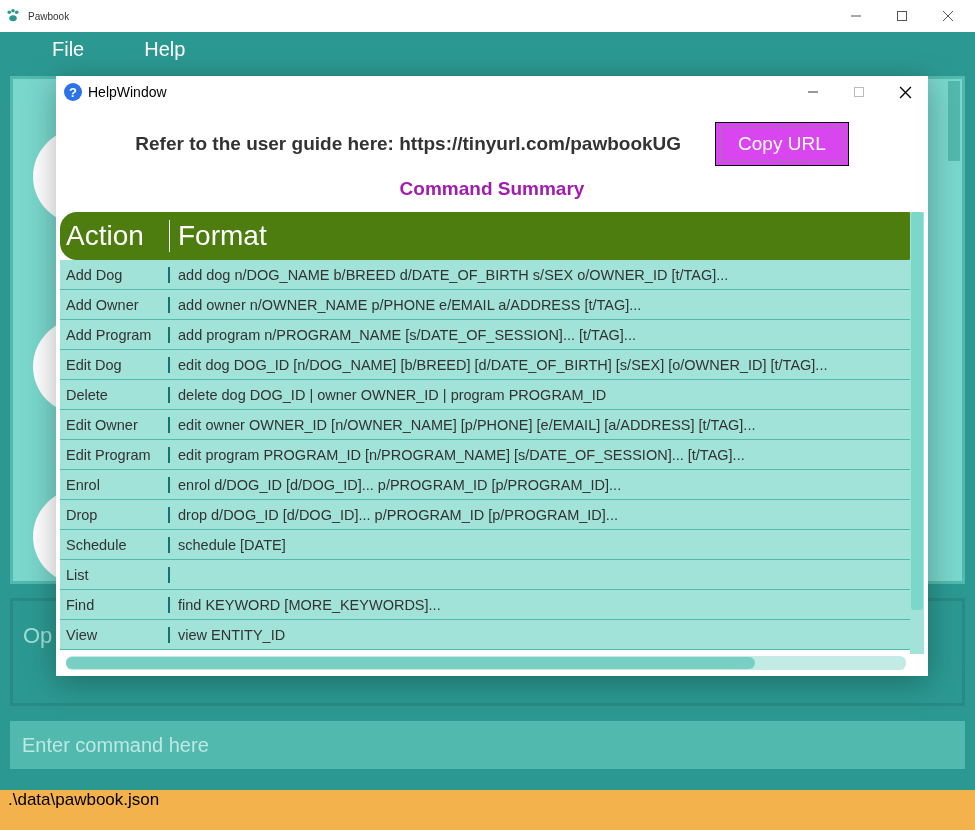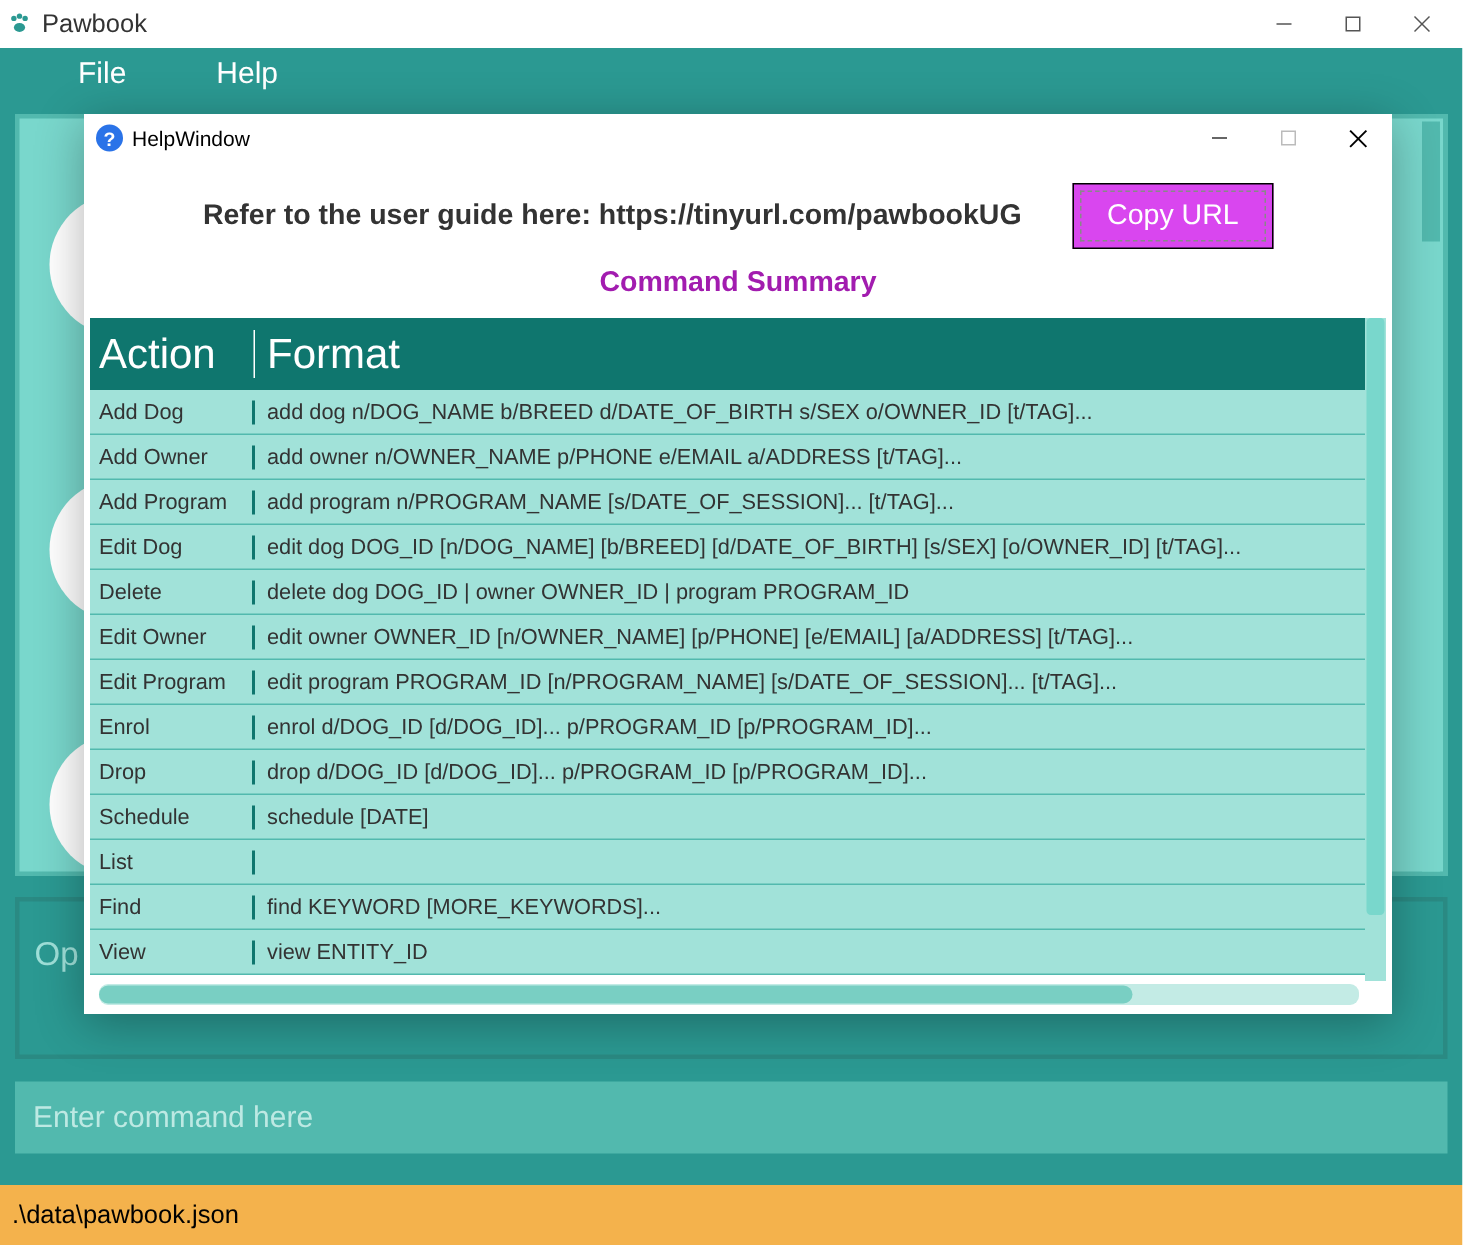--- a/index.html
+++ b/index.html
@@ -12,21 +12,21 @@
       position: relative;
     }
     
     .main-titlebar {
       height: 32px;
       background: #fff;
       display: flex;
       align-items: center;
       padding: 0 4px;
       color: #333;
-      font-size: 17px;
+      font-size: 10px;
     }
     .main-titlebar .paw-icon {
       width: 18px; height: 18px;
       margin-right: 6px;
     }
     .main-titlebar .title { flex: 0 0 auto; }
     .main-titlebar .spacer { flex: 1; }
     .main-titlebar .win-ctrl {
       width: 46px; height: 32px;
       display: flex; align-items: center; justify-content: center;
@@ -99,21 +99,21 @@
     
     .statusbar {
       position: absolute;
       bottom: 0; left: 0; right: 0;
       height: 40px;
       background: #f4b24c;
       color: #000;
       font-size: 17px;
       font-weight: 300;
       display: flex;
-      align-items: center;
+      align-items: flex-start;
       padding: 0 8px;
     }
     
     .help-window {
       position: absolute;
       top: 76px; left: 56px;
       width: 872px;
       height: 600px;
       background: #fff;
       box-shadow: 0 6px 30px rgba(0,0,0,0.3);
@@ -189,26 +189,27 @@
       overflow: hidden;
     }
     .cmd-table {
       width: 100%;
       height: 100%;
       display: flex;
       flex-direction: column;
     }
     .thead {
       display: flex;
-      background: #0f766e;
+      background: #4d7c0f;
       color: #fff;
       font-size: 28px;
       font-weight: 300;
       height: 48px;
       align-items: center;
+      border-radius: 17px;
     }
     .th-action {
       width: 110px;
       padding: 0 6px;
       border-right: 1px solid #fff;
     }
     .th-format {
       flex: 1;
       padding: 0 8px;
     }

